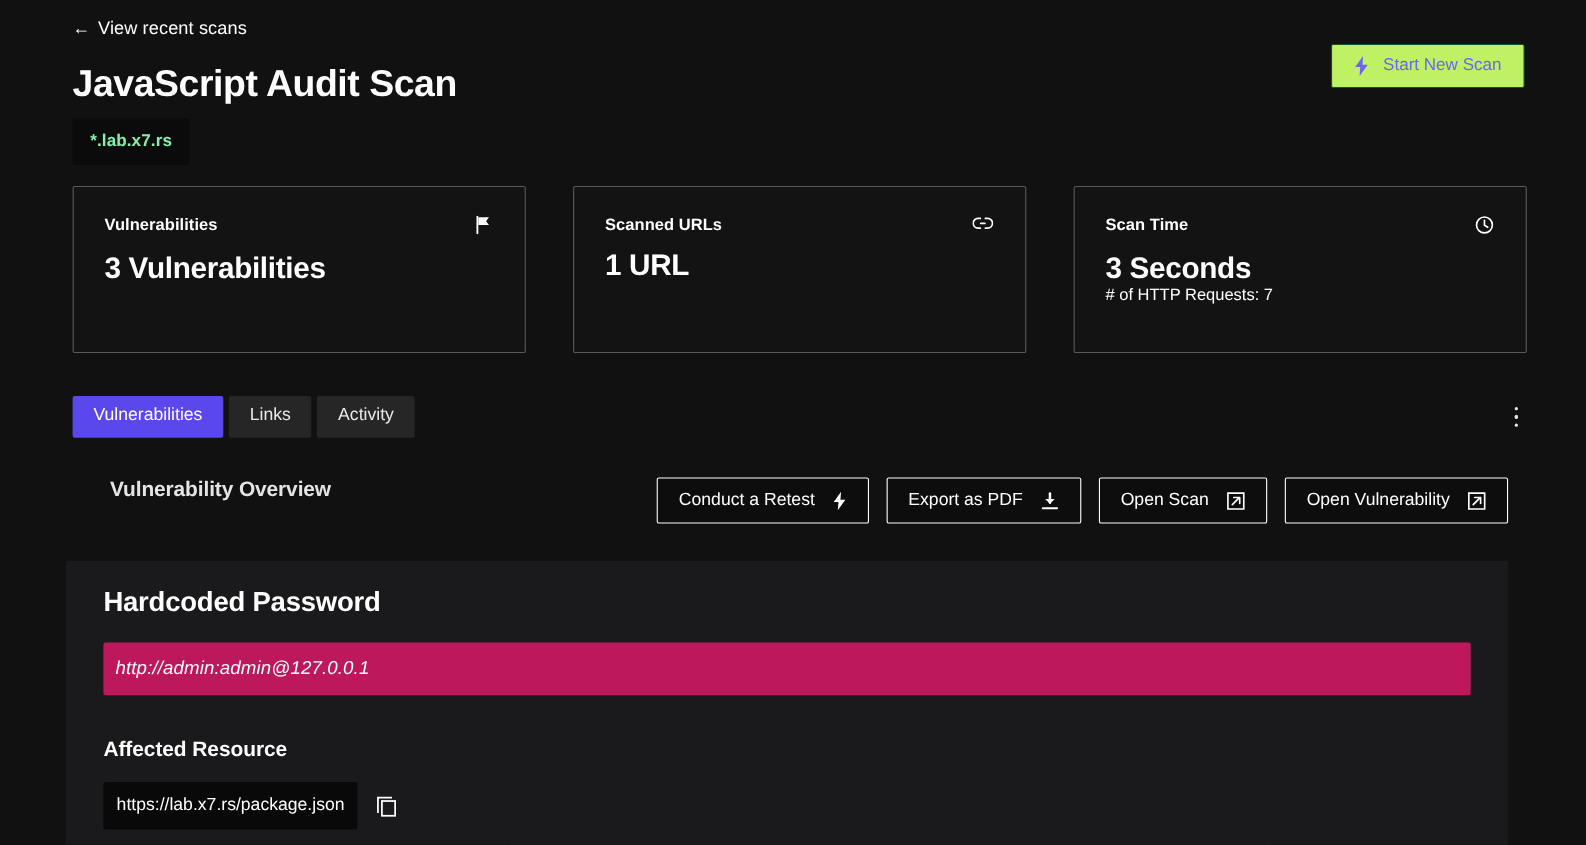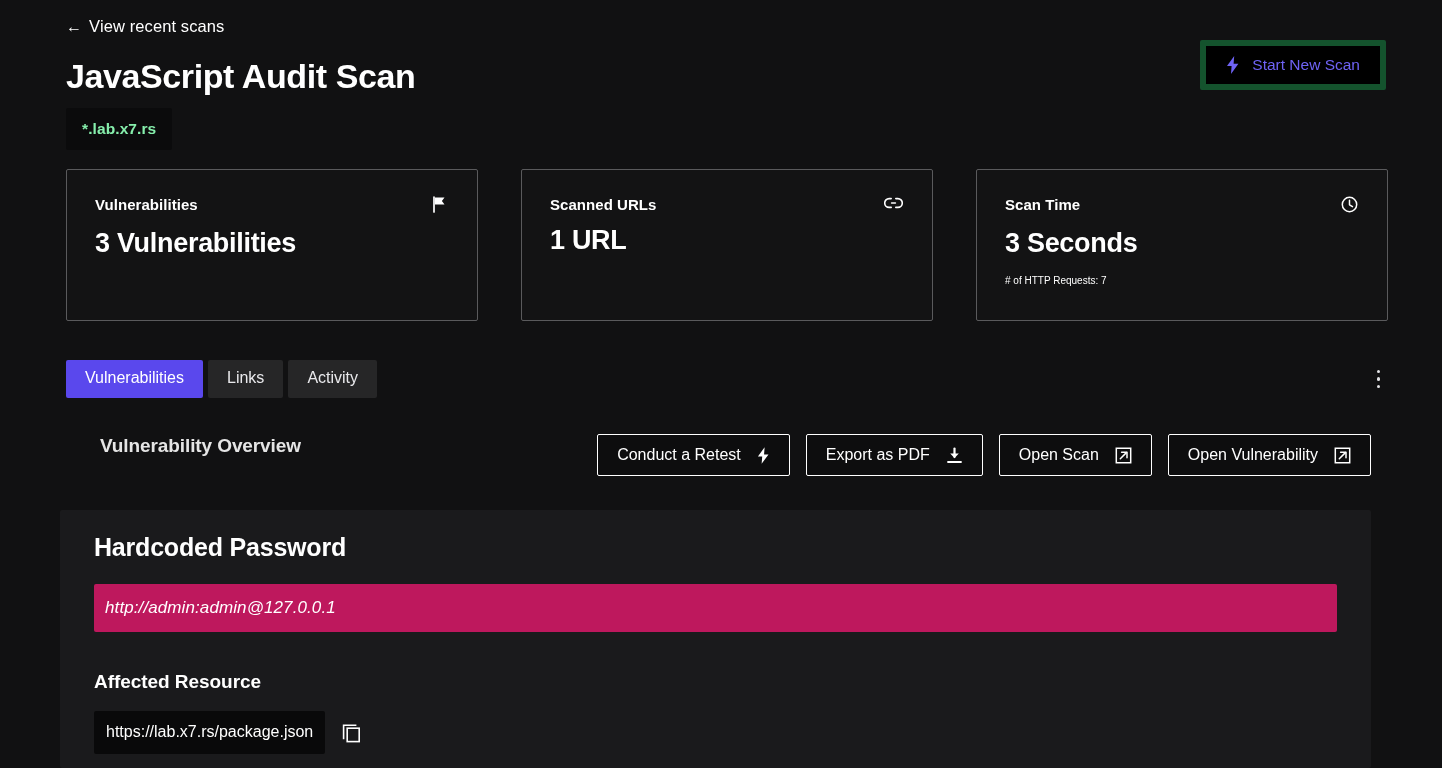--- a/index.html
+++ b/index.html
@@ -66,22 +66,22 @@
     letter-spacing: 0.1px;
   }
 
   .start-scan-btn {
     position: absolute;
     right: 56px;
     top: 40px;
     display: flex;
     align-items: center;
     gap: 12px;
-    border: 6px solid #14532d;
-    background: #000000;
+    border: 1px solid #14532d;
+    background: #bef264;
     color: #6f63f5;
     font-size: 15.5px;
     padding: 10px 20px;
     border-radius: 2px;
     cursor: pointer;
     font-family: inherit;
   }
   .start-scan-btn svg { display: block; }
 
   
@@ -114,22 +114,22 @@
   }
   .card-icon { color: #ffffff; display: block; }
   .card-value {
     margin-top: 11px;
     font-size: 27px;
     font-weight: 700;
     letter-spacing: -0.3px;
     color: #ffffff;
   }
   .card-sub {
-    margin-top: 16px;
-    font-size: 10px;
+    margin-top: 0;
+    font-size: 15px;
     color: #ffffff;
   }
 
   
   .tabs-row {
     position: absolute;
     left: 66px;
     top: 360px;
     right: 56px;
     display: flex;

